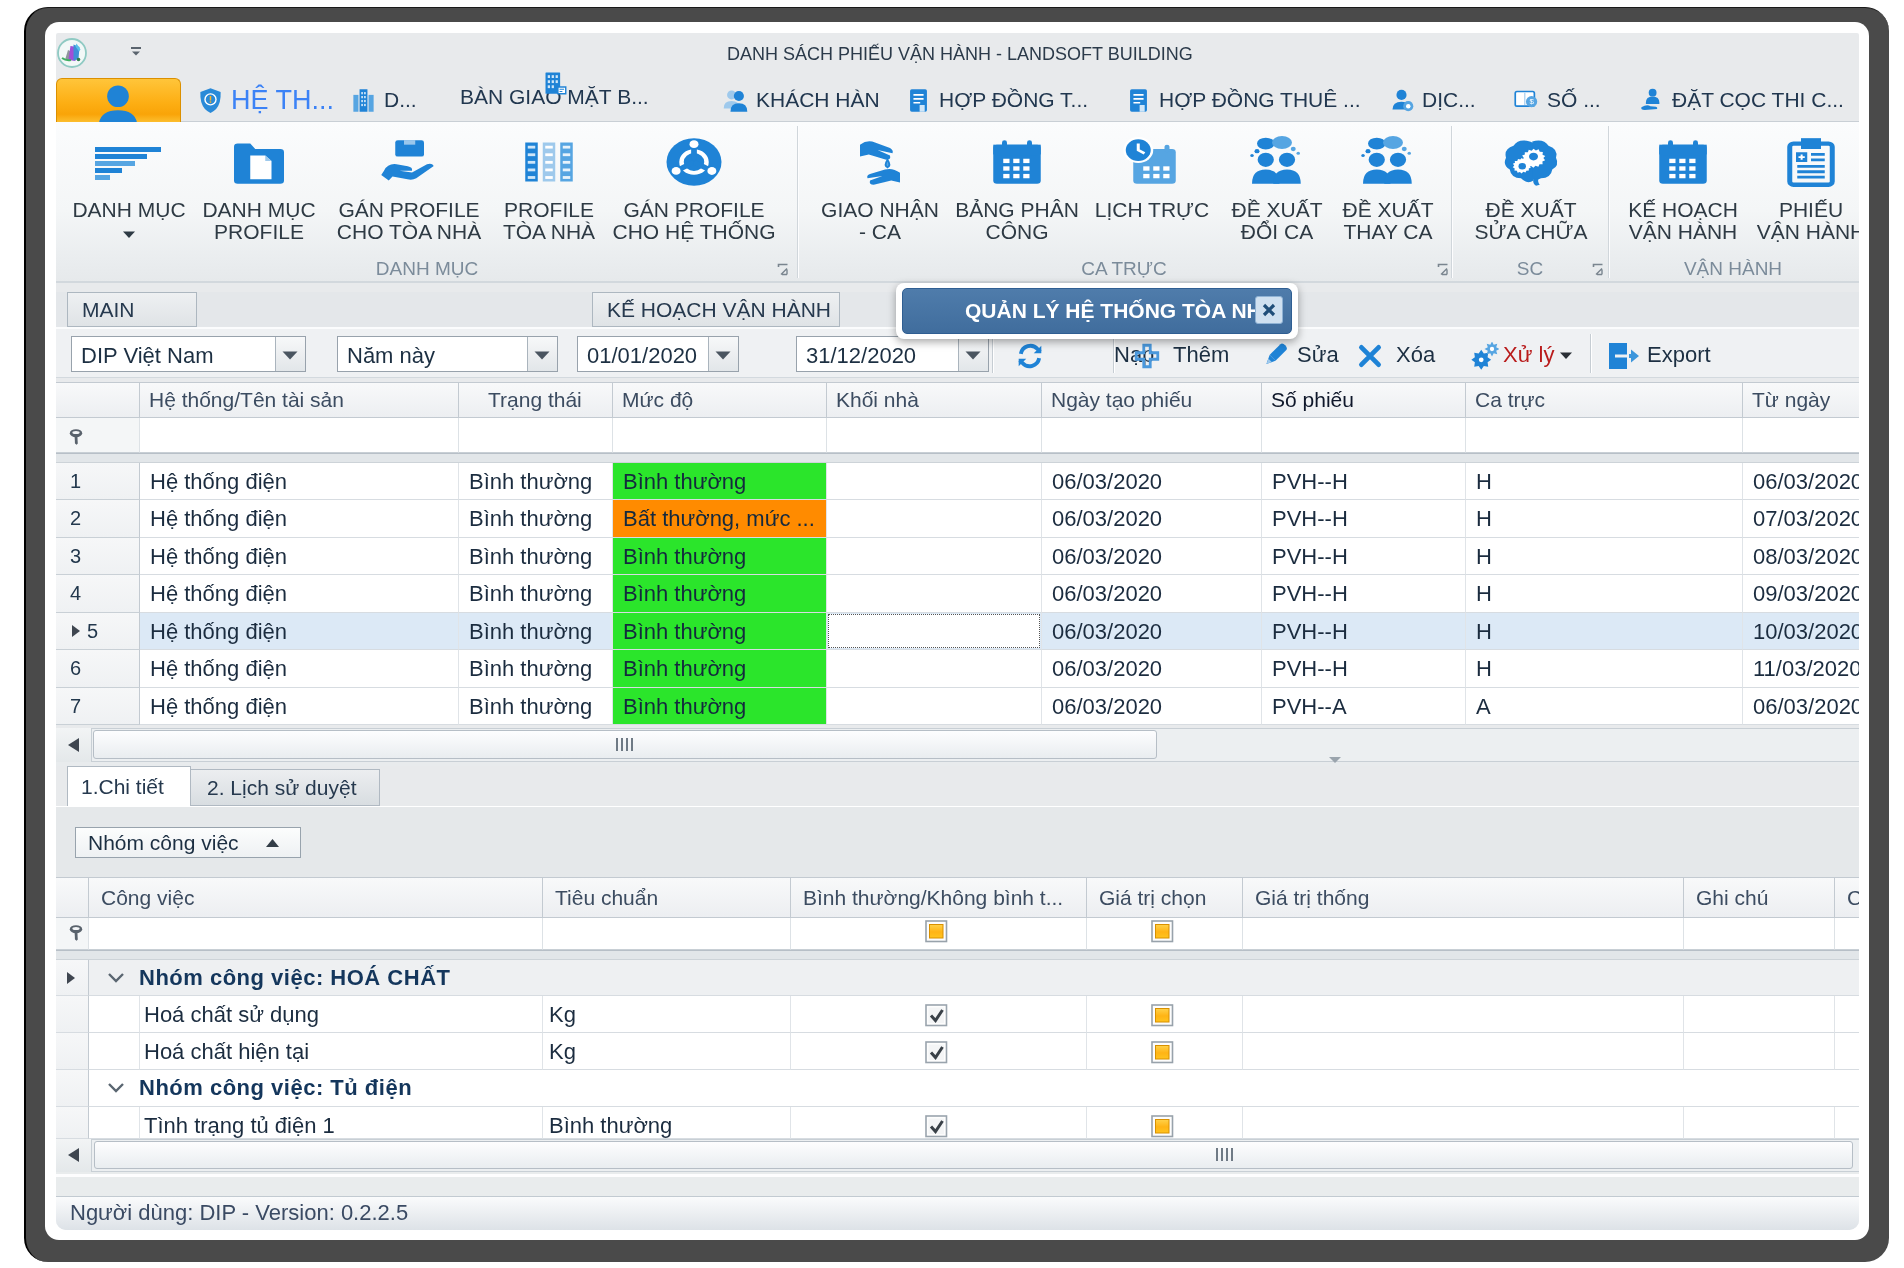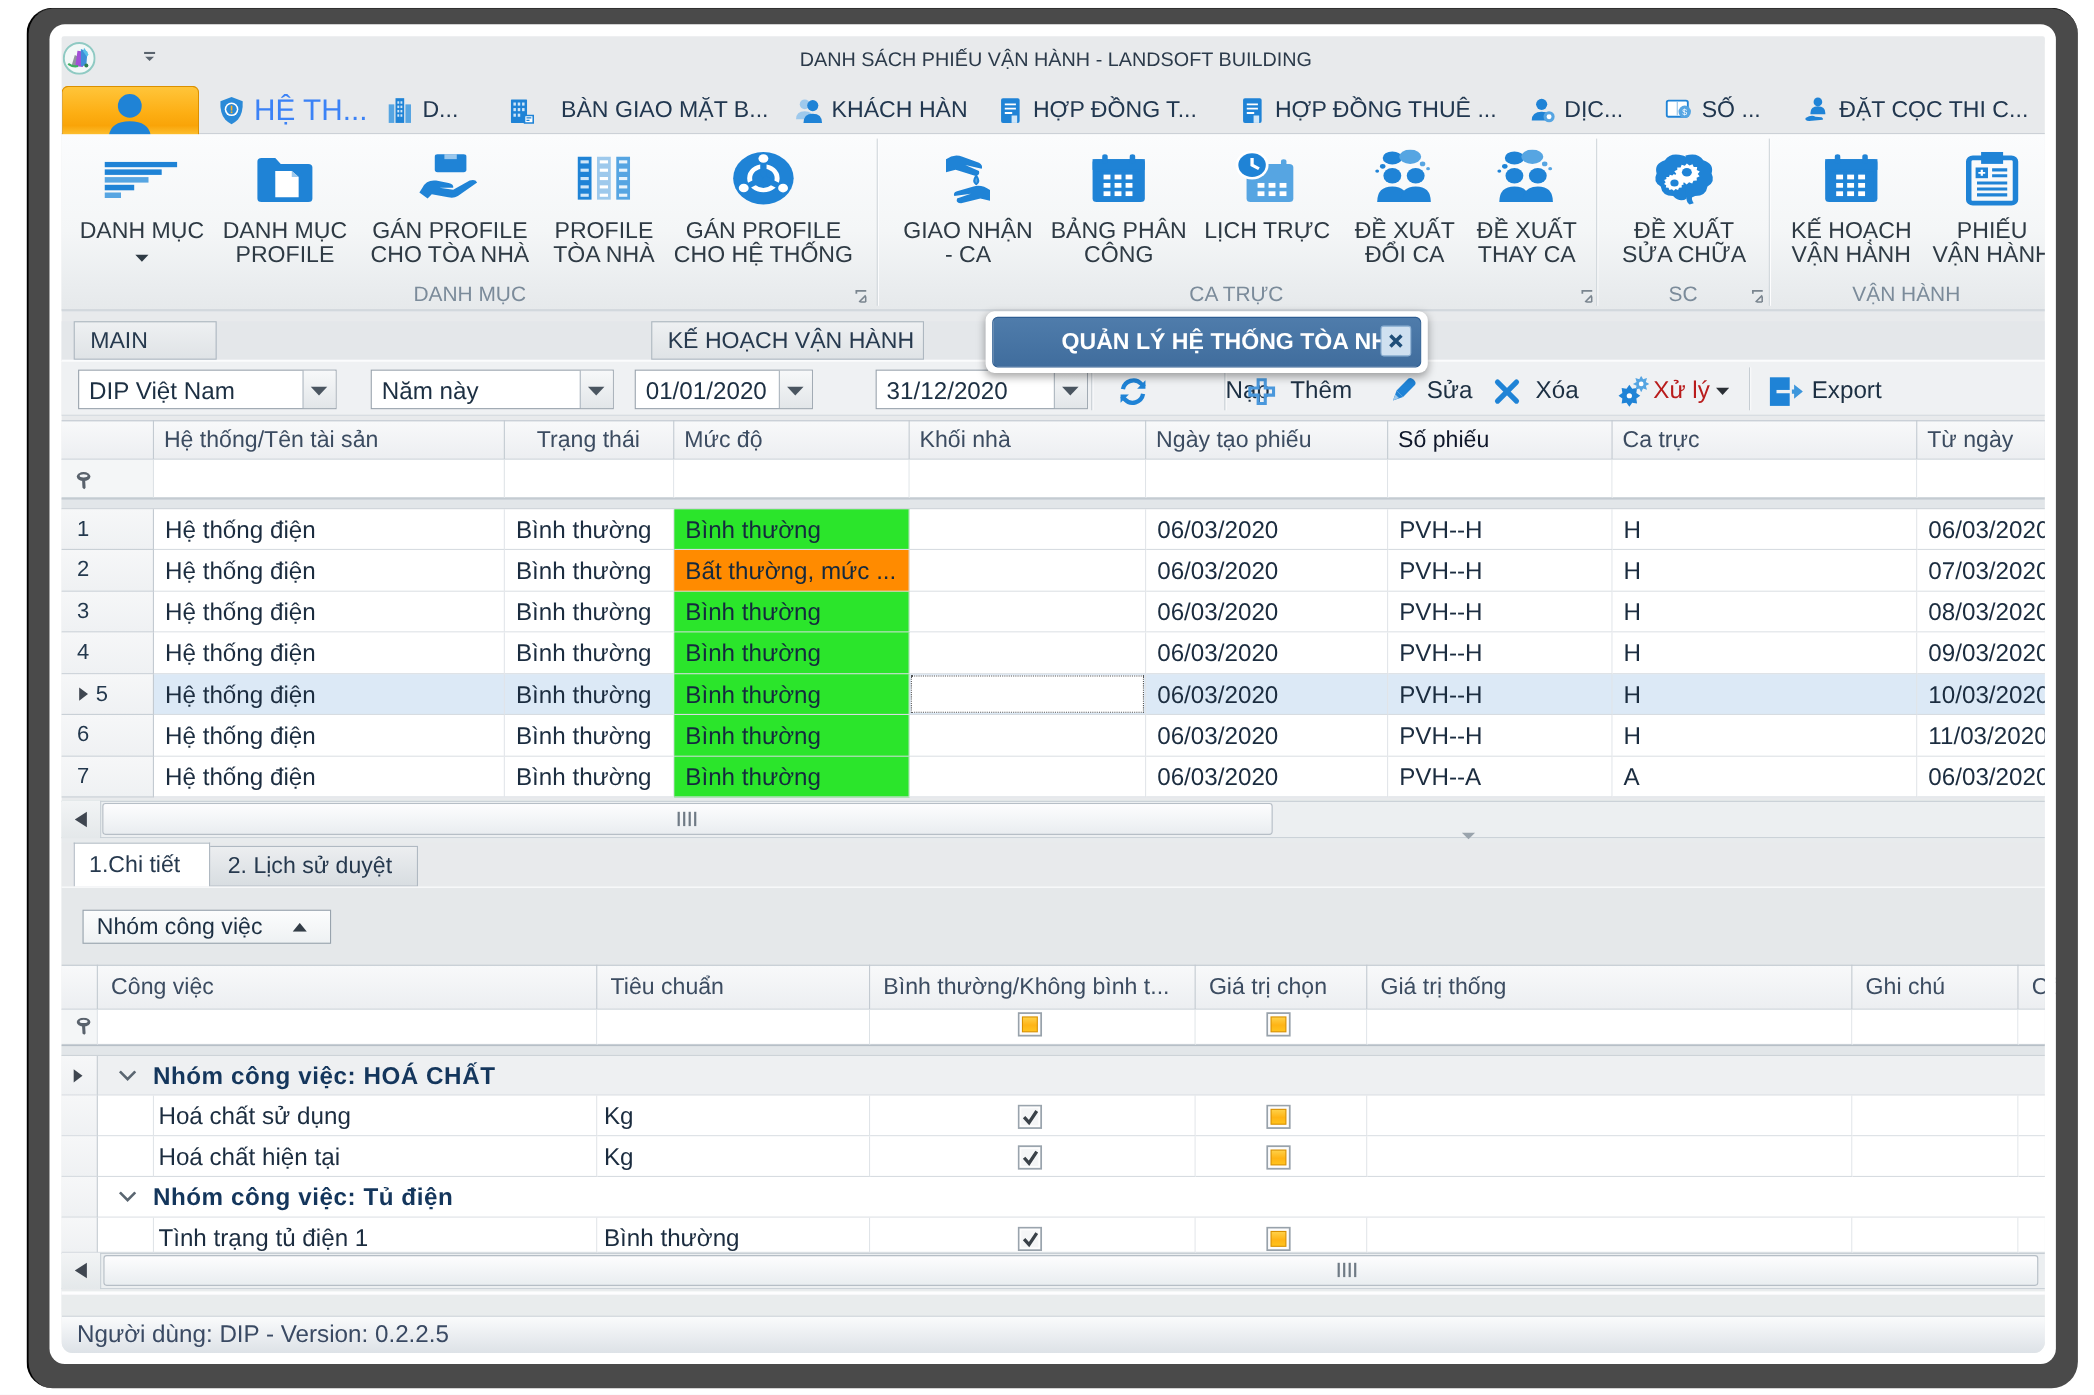--- a/index.html
+++ b/index.html
@@ -70,21 +70,21 @@
               <rect x="20" y="23" width="3" height="4"></rect>
               <rect x="25" y="23" width="3" height="4"></rect>
               <rect x="20" y="30" width="3" height="4"></rect>
               <rect x="25" y="30" width="3" height="4"></rect>
             </g>
           </g>
         </svg>
       </div>
       <span style="font-size:21px;color:#21374f;white-space:nowrap;">D...</span>
     </div>
-<div class="ct" style="left:460px;top:80px;height:40px;gap:23px;">
+<div class="ct" style="left:460px;top:69px;height:40px;gap:7px;flex-direction:column;">
       <div style="position:relative;width:27px;height:27px;">
         <svg width="27" height="27" viewBox="0 0 27 27" style="">
           <g transform="scale(0.5625)">
             <rect x="8" y="6" width="26" height="38" rx="1" fill="#1f83d6"></rect>
             <g fill="#cfe6f8">
               <rect x="12" y="11" width="4" height="5"></rect>
               <rect x="19" y="11" width="4" height="5"></rect>
               <rect x="26" y="11" width="4" height="5"></rect>
               <rect x="12" y="20" width="4" height="5"></rect>
               <rect x="19" y="20" width="4" height="5"></rect>

